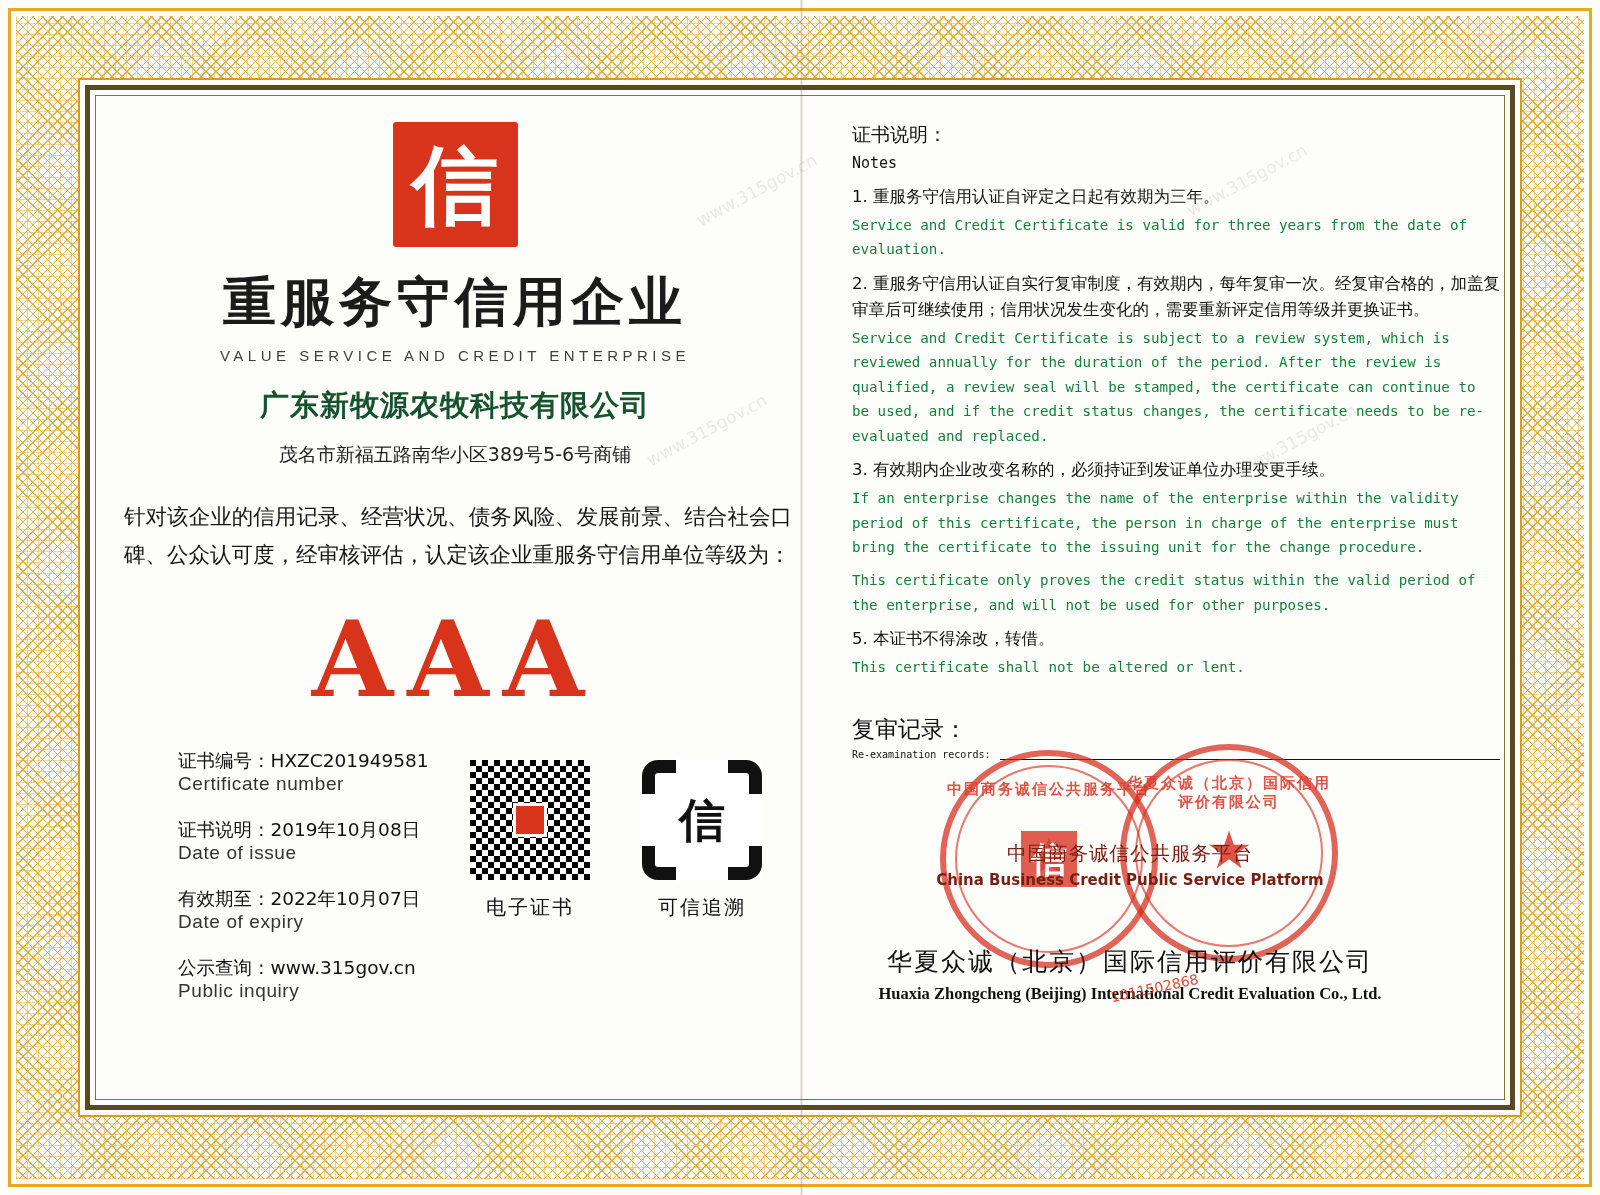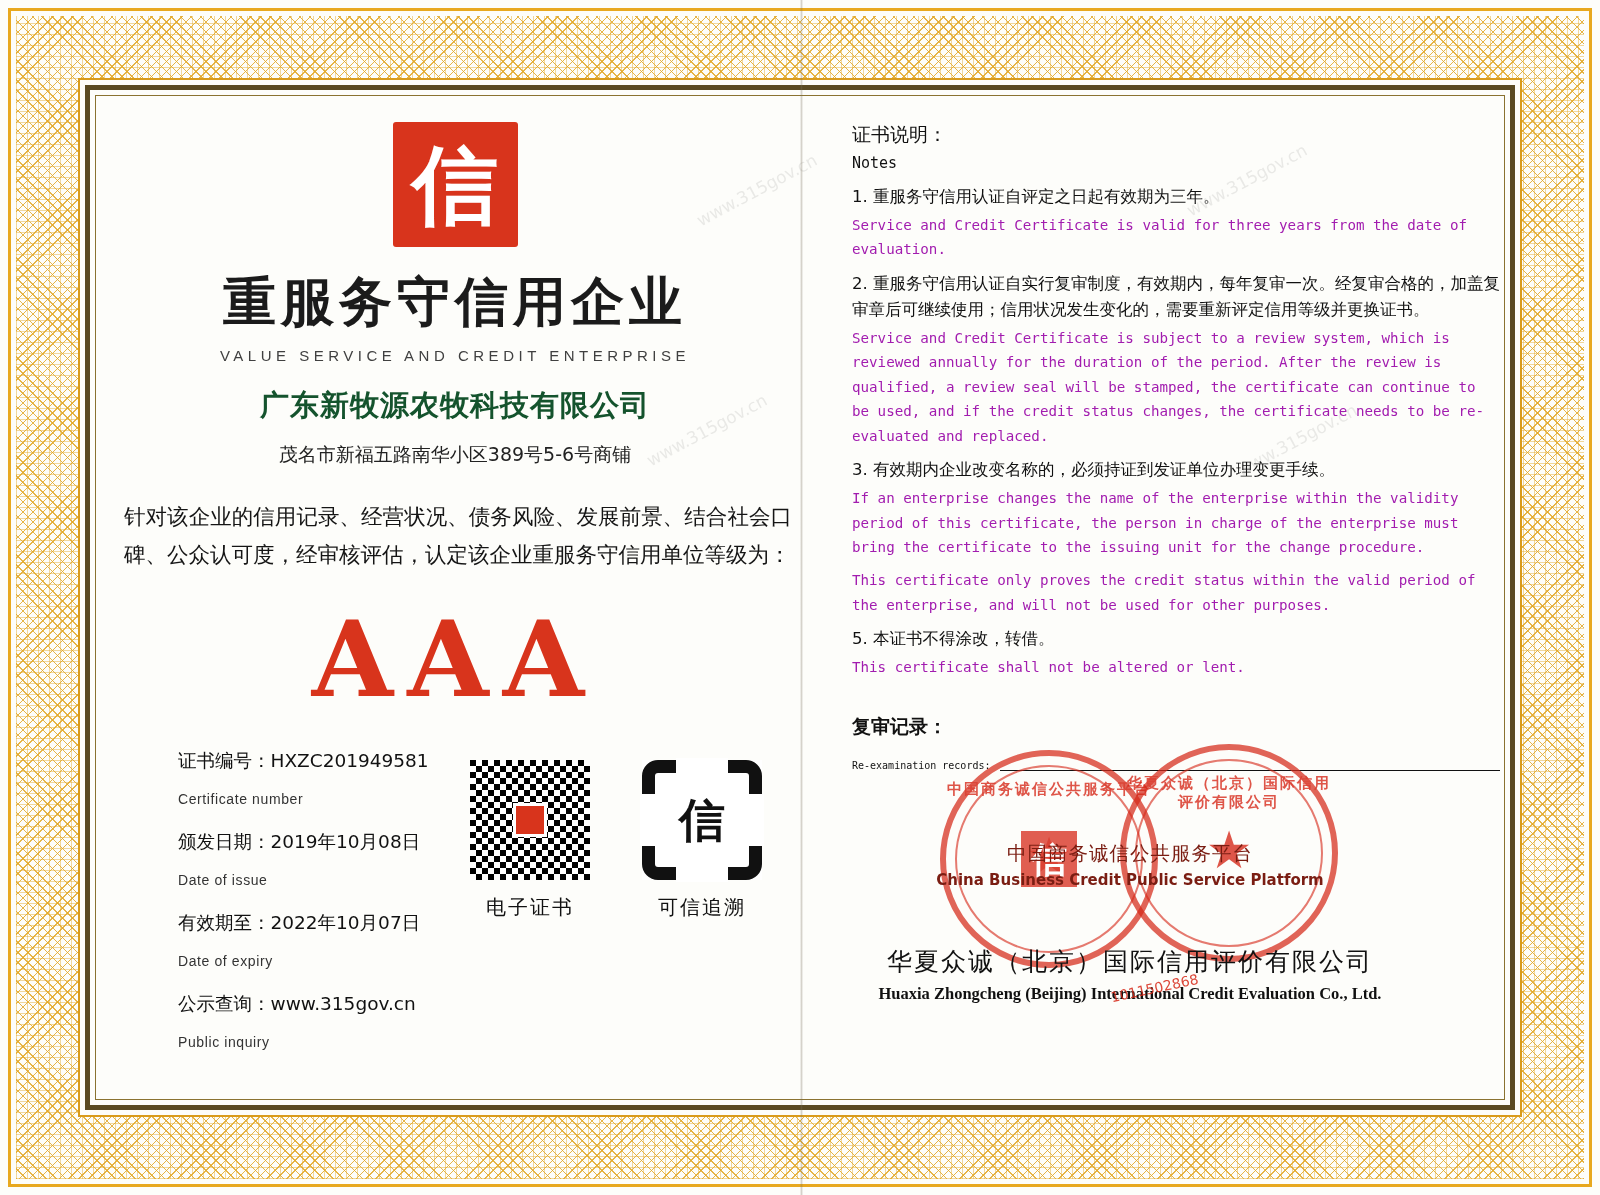--- a/index.html
+++ b/index.html
@@ -172,24 +172,24 @@
     width: 300px;
   }
   .field { margin-bottom: 22px; }
   .field .cn {
     font-family: "DejaVu Sans", sans-serif;
     font-size: 18.5px;
     color: #111;
     white-space: nowrap;
   }
   .field .en {
-    font-size: 14px;
+    font-size: 19px;
     color: #333;
     letter-spacing: 0.6px;
-    margin-top: 18px;
+    margin-top: 0;
   }
   
   .qr-block {
     position: absolute;
     left: 370px;
     top: 660px;
     display: flex;
     gap: 52px;
   }
   .qr-item { text-align: center; }
@@ -274,32 +274,31 @@
     font-family: "DejaVu Sans", sans-serif;
     font-size: 16.5px;
     line-height: 1.58;
     color: #111;
     margin: 0 0 3px 0;
   }
   .note-en {
     font-family: "DejaVu Sans Mono", monospace;
     font-size: 14.2px;
     line-height: 1.72;
-    color: #a21caf;
+    color: #15803d;
     margin: 0 0 9px 0;
   }
   .review {
     margin-top: 34px;
   }
   .review-cn {
     font-family: "DejaVu Sans", sans-serif;
-    font-size: 19px;
-    color: #111;
-    margin-bottom: 16px;
-    font-weight: bold;
+    font-size: 23px;
+    color: #111;
+    margin-bottom: 0;
   }
   .review-row {
     display: flex;
     align-items: flex-end;
     gap: 10px;
   }
   .review-en {
     font-family: "DejaVu Sans Mono", monospace;
     font-size: 10px;
     color: #111;
@@ -469,21 +468,21 @@
       </div>
 
       <div class="grade">AAA</div>
 
       <div class="fields">
         <div class="field">
           <div class="cn">证书编号：HXZC201949581</div>
           <div class="en">Certificate number</div>
         </div>
         <div class="field">
-          <div class="cn">颁发日期：2019年10月08日</div>
+          <div class="cn">证书说明：2019年10月08日</div>
           <div class="en">Date of issue</div>
         </div>
         <div class="field">
           <div class="cn">有效期至：2022年10月07日</div>
           <div class="en">Date of expiry</div>
         </div>
         <div class="field">
           <div class="cn">公示查询：www.315gov.cn</div>
           <div class="en">Public inquiry</div>
         </div>

